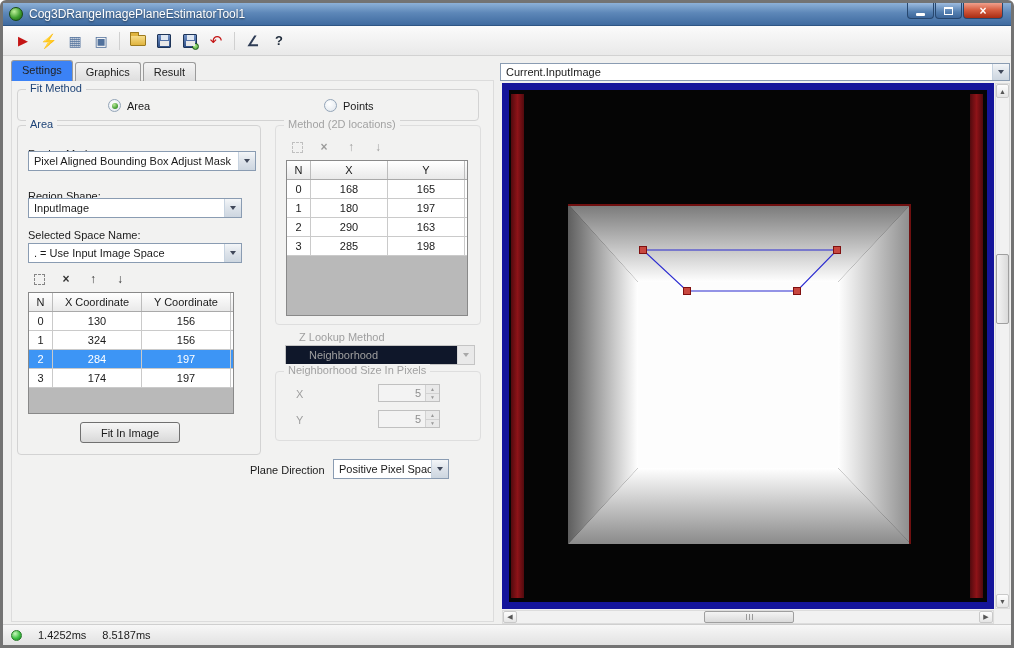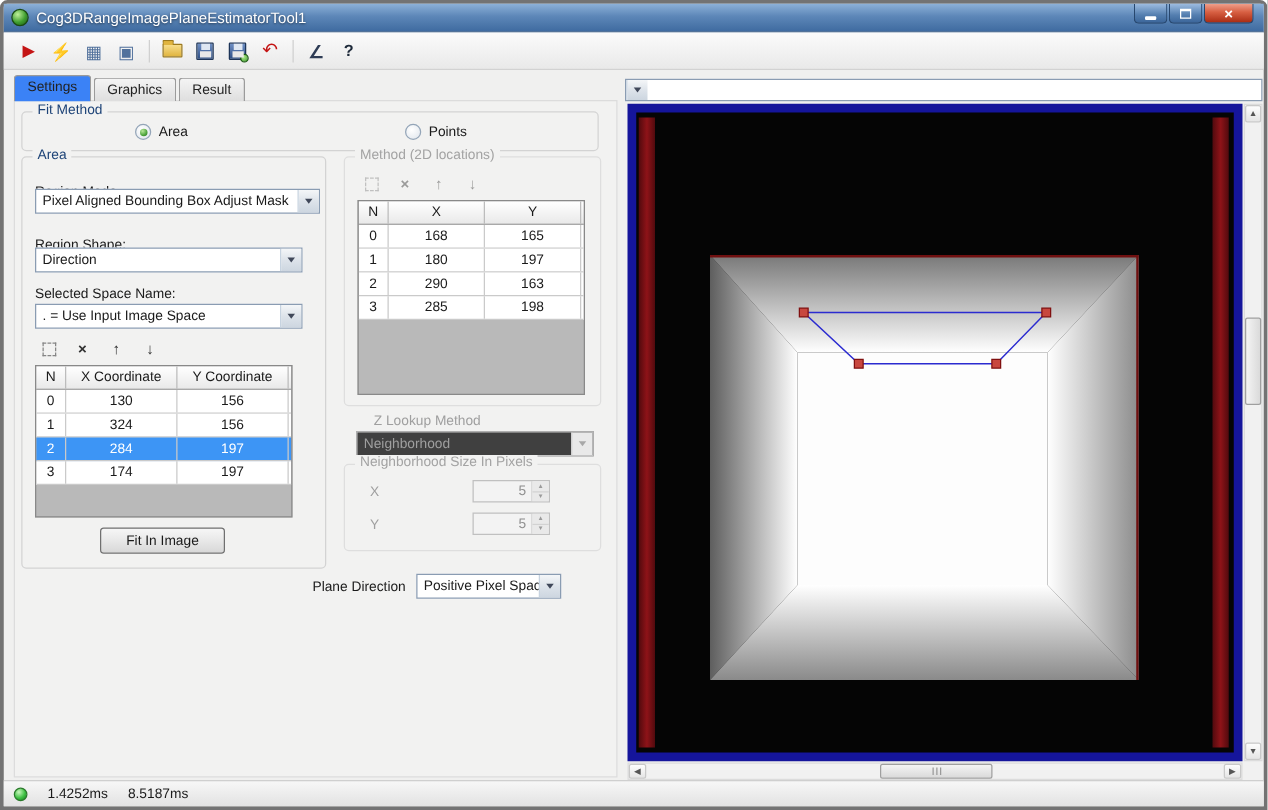--- a/index.html
+++ b/index.html
@@ -46,21 +46,21 @@
   
   .radio{position:absolute;width:13px;height:13px;}
   .rdot{position:absolute;inset:0;border-radius:50%;border:1px solid #94a5b8;background:radial-gradient(circle at 40% 35%,#fff,#dfe5ec);}
   .radio.checked .rdot::after{content:"";position:absolute;left:2.5px;top:2.5px;width:6px;height:6px;border-radius:50%;background:radial-gradient(circle at 35% 30%,#b9e89a,#4da43c 60%,#2a6e1e);}
 
   
   .combo{position:absolute;height:20px;background:#fff;border:1px solid #8a9cb2;display:flex;align-items:center;}
   .combo-text{flex:1;padding:0 5px;white-space:nowrap;overflow:hidden;}
   .combo-btn{width:17px;height:100%;border-left:1px solid #c7d3e0;background:linear-gradient(#f4f6f8,#dde3ea 50%,#cdd6e0);display:flex;align-items:center;justify-content:center;flex:none;}
   .carr{width:0;height:0;border-left:3.5px solid transparent;border-right:3.5px solid transparent;border-top:4px solid #40485a;}
-  .combo.dis{background:#404040;border-color:#c4c4c4;color:#9f9f9f;}
+  .combo.dis{background:#0f172a;border-color:#c4c4c4;color:#9f9f9f;padding-left:18px;}
   .combo.dis .combo-btn{background:#e9e9e9;border-left-color:#d8d8d8;}
   .combo.dis .carr{border-top-color:#a8a8a8;}
 
   
   .mtb{position:absolute;display:flex;align-items:center;gap:9px;padding:2px 6px;height:22px;}
   .mt{width:18px;height:18px;display:flex;align-items:center;justify-content:center;font-size:12px;font-weight:bold;color:#333;}
   .newbox{width:11px;height:11px;border:1px dashed #858585;display:inline-block;}
   .mtb.dis{opacity:.45;}
 
   
@@ -180,21 +180,21 @@
       <span class="lbl" style="left:10px;top:22px;">Region Mode</span>
       <div class="combo" style="left:10px;top:25px;width:228px;">
         <span class="combo-text">Pixel Aligned Bounding Box Adjust Mask</span>
         <span class="combo-btn">
             <span class="carr"></span>
           </span>
       </div>
 
       <span class="lbl" style="left:10px;top:64px;">Region Shape:</span>
       <div class="combo" style="left:10px;top:72px;width:214px;">
-        <span class="combo-text">Direction</span>
+        <span class="combo-text">InputImage</span>
         <span class="combo-btn">
             <span class="carr"></span>
           </span>
       </div>
 
       <span class="lbl" style="left:10px;top:103px;">Selected Space Name:</span>
       <div class="combo" style="left:10px;top:117px;width:214px;">
         <span class="combo-text">. = Use Input Image Space</span>
         <span class="combo-btn">
             <span class="carr"></span>
@@ -314,20 +314,21 @@
 
     <span class="lbl" style="left:247px;top:461px;">Plane Direction</span>
     <div class="combo" style="left:330px;top:456px;width:116px;">
       <span class="combo-text">Positive Pixel Space Z</span>
       <span class="combo-btn">
           <span class="carr"></span>
         </span>
     </div>
 
     <div class="combo" style="left:497px;top:60px;width:510px;height:18px;">
+      <span class="combo-text">Current.InputImage</span>
       <span class="combo-btn">
           <span class="carr"></span>
         </span>
     </div>
 
     <div class="image-frame">
       <div class="image-black">
         <div class="red-bar l"></div>
         <div class="red-bar r"></div>
 

